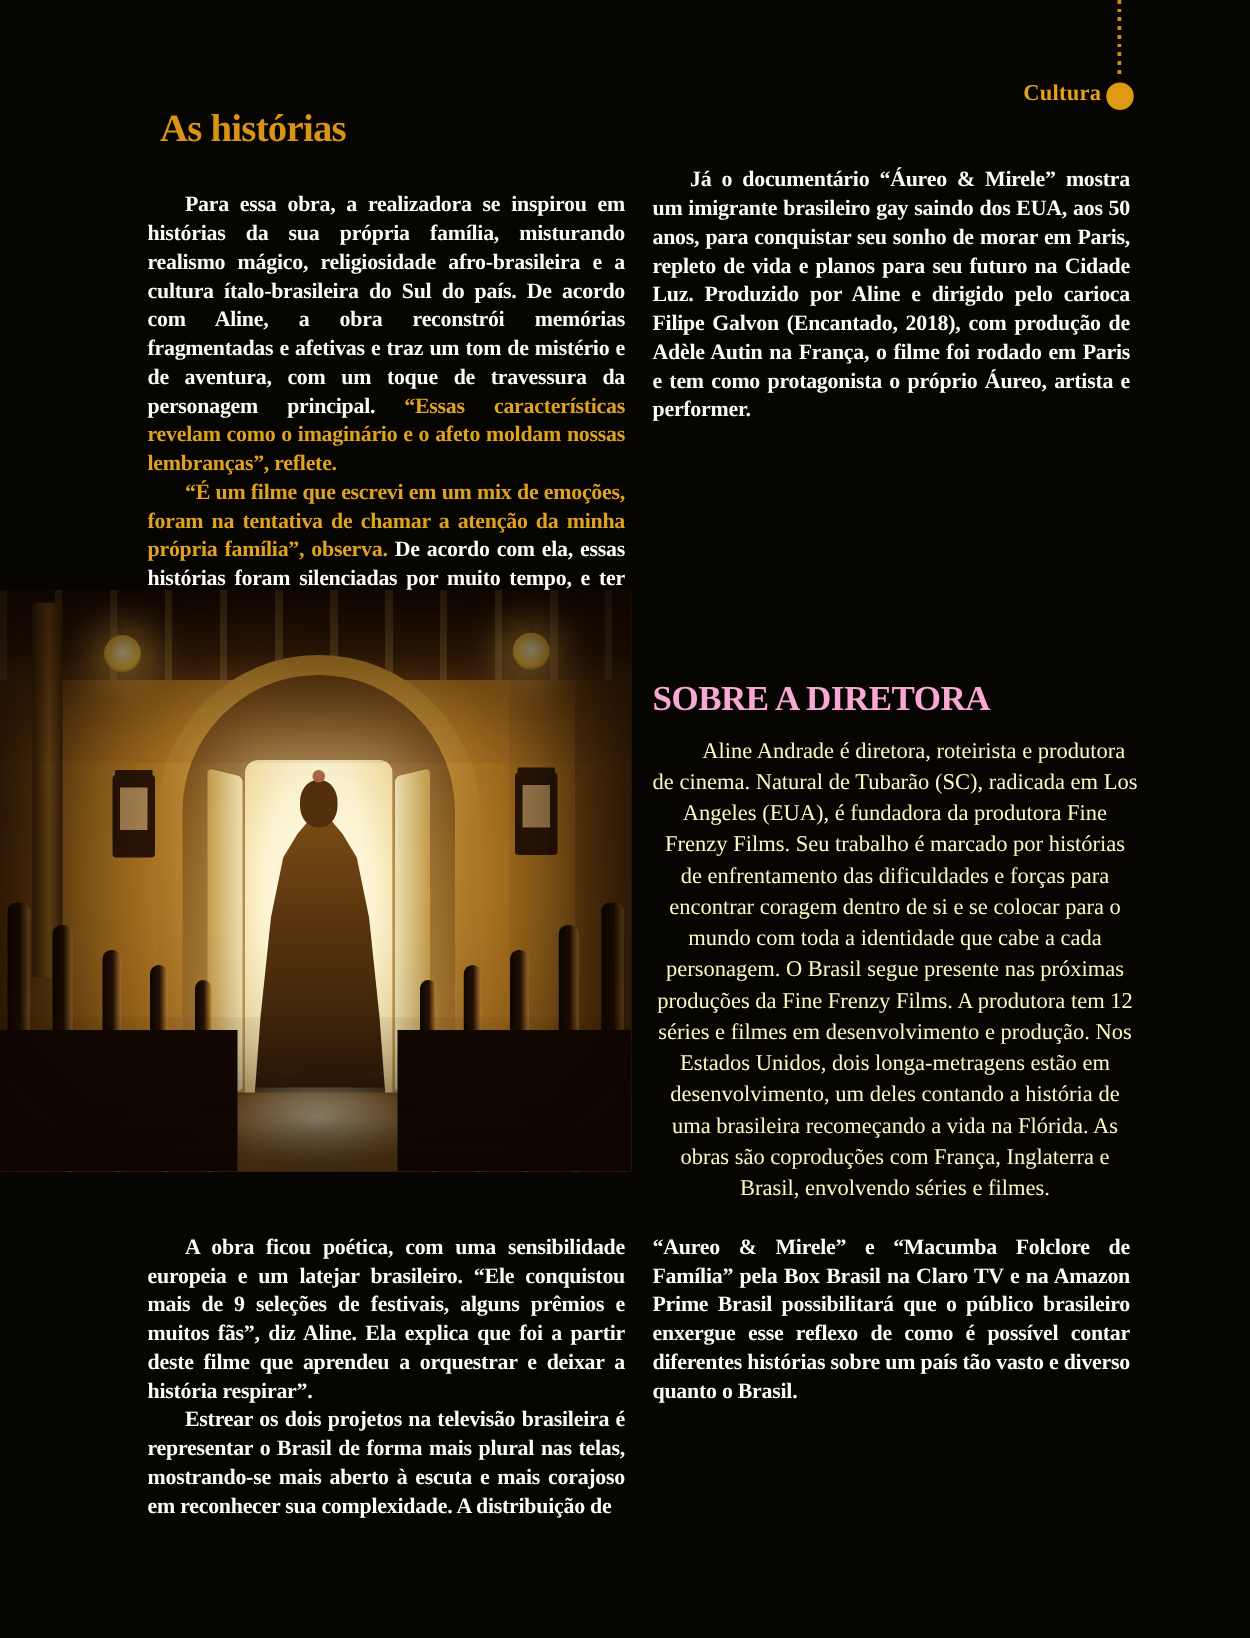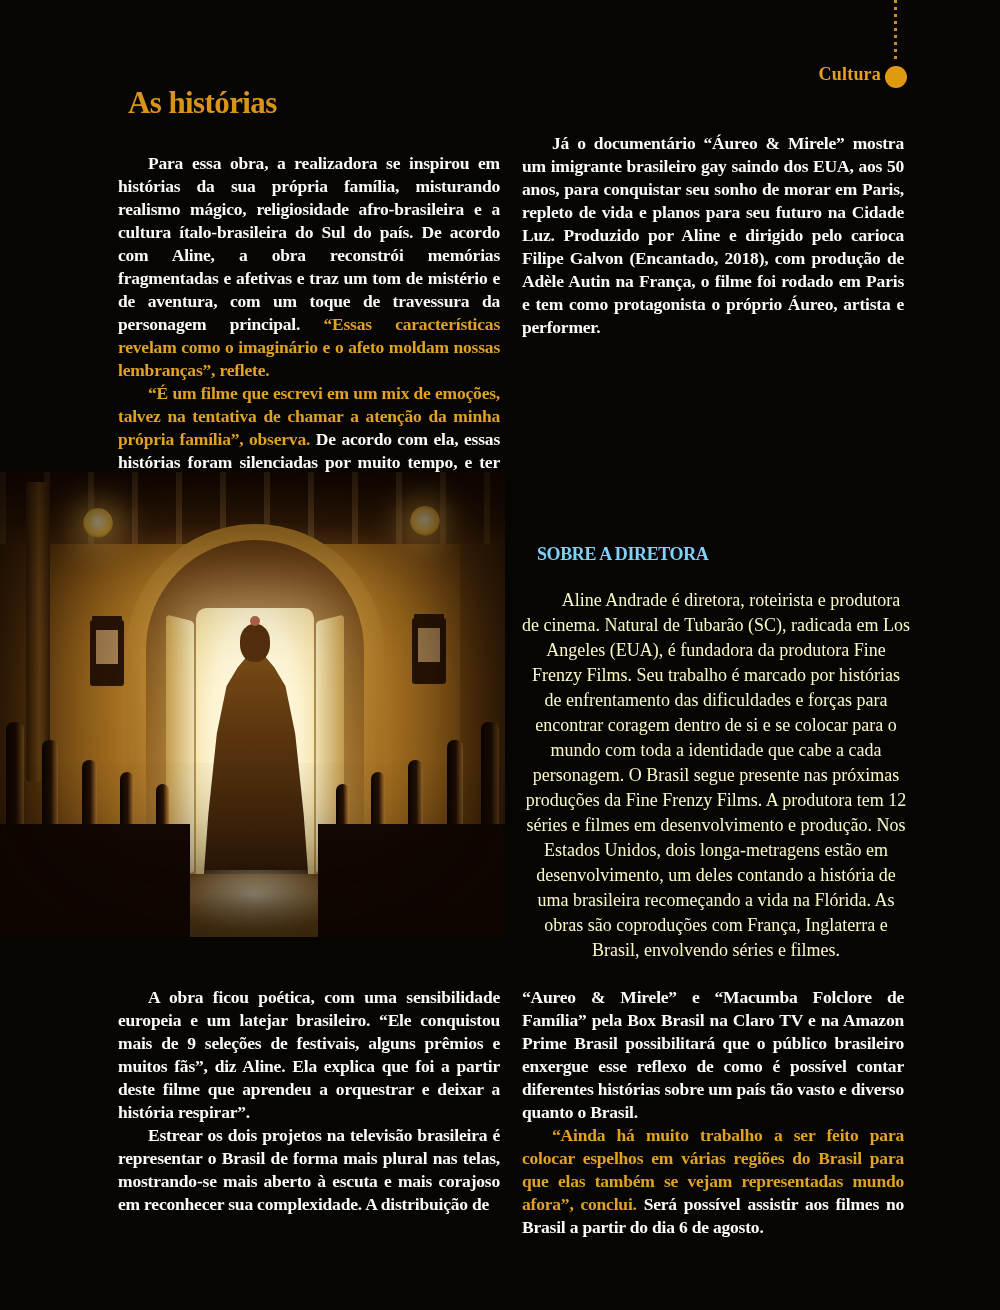--- a/index.html
+++ b/index.html
@@ -23,23 +23,22 @@
     color:#e6a01c; font-size:18px; font-weight:700; letter-spacing:0.2px;
   }
 
   
   .h-script {
     position:absolute; color:#d99417; font-size:31px; font-weight:700;
     letter-spacing:-0.6px;
     margin-left:10px;
   }
   .h-caps {
-    position:absolute; color:#7dd3fc; font-size:18px; font-weight:700;
+    position:absolute; color:#f9a8d4; font-size:28px; font-weight:700;
     letter-spacing:-0.4px;
-    margin-left:15px;
   }
 
   
   .col { position:absolute; width:382px; }
   .body-text p {
     margin:0; color:#fbfbfa; font-size:17.5px; font-weight:700;
     line-height:23px; text-align:justify; letter-spacing:-0.2px;
   }
   .indent { text-indent:30px; }
   .orange { color:#e0a21f; }
@@ -145,21 +144,21 @@
 <div class="page">
 
   <div class="dotted-line"></div>
   <div class="cultura-dot"></div>
   <div class="cultura-label">Cultura</div>
 
   <div class="h-script" style="left:118px; top:85px;">As histórias</div>
 
   <div class="col body-text" style="left:118px; top:132px;margin-top:20px;">
     <p class="indent"><span>Para essa obra, a realizadora se inspirou em histórias da sua própria família, misturando realismo mágico, religiosidade afro-brasileira e a cultura ítalo-brasileira do Sul do país. De acordo com Aline, a obra reconstrói memórias fragmentadas e afetivas e traz um tom de mistério e de aventura, com um toque de travessura da personagem principal. </span><span class="orange">“Essas características revelam como o imaginário e o afeto moldam nossas lembranças”, reflete.</span></p>
-    <p class="indent"><span class="orange">“É um filme que escrevi em um mix de emoções, talvez na tentativa de chamar a atenção da minha própria família”, observa. </span><span>De acordo com ela, essas histórias foram silenciadas por muito tempo, e ter dado voz a algumas dessas personagens foi como</span></p>
+    <p class="indent"><span class="orange">“É um filme que escrevi em um mix de emoções, foram na tentativa de chamar a atenção da minha própria família”, observa. </span><span>De acordo com ela, essas histórias foram silenciadas por muito tempo, e ter dado voz a algumas dessas personagens foi como</span></p>
   </div>
 
   <div class="col body-text" style="left:522px; top:132px;">
     <p class="indent">Já o documentário “Áureo &amp; Mirele” mostra um imigrante brasileiro gay saindo dos EUA, aos 50 anos, para conquistar seu sonho de morar em Paris, repleto de vida e planos para seu futuro na Cidade Luz. Produzido por Aline e dirigido pelo carioca Filipe Galvon (Encantado, 2018), com produção de Adèle Autin na França, o filme foi rodado em Paris e tem como protagonista o próprio Áureo, artista e performer.</p>
   </div>
 
   <div class="photo">
     <div class="ph-backwall"></div>
     <div class="ph-ceiling"></div>
     <div class="ph-pillar" style="left:26px;"></div>
@@ -211,16 +210,15 @@
   </div>
 
 
   <div class="col body-text" style="left:118px; top:986px;">
     <p class="indent">A obra ficou poética, com uma sensibilidade europeia e um latejar brasileiro. “Ele conquistou mais de 9 seleções de festivais, alguns prêmios e muitos fãs”, diz Aline. Ela explica que foi a partir deste filme que aprendeu a orquestrar e deixar a história respirar”.</p>
     <p class="indent">Estrear os dois projetos na televisão brasileira é representar o Brasil de forma mais plural nas telas, mostrando-se mais aberto à escuta e mais corajoso em reconhecer sua complexidade. A distribuição de</p>
   </div>
 
   <div class="col body-text" style="left:522px; top:986px;">
     <p>“Aureo &amp; Mirele” e “Macumba Folclore de Família” pela Box Brasil na Claro TV e na Amazon Prime Brasil possibilitará que o público brasileiro enxergue esse reflexo de como é possível contar diferentes histórias sobre um país tão vasto e diverso quanto o Brasil.</p>
-    <p class="indent"><span class="orange">“Ainda há muito trabalho a ser feito para colocar espelhos em várias regiões do Brasil para que elas também se vejam representadas mundo afora”, conclui. </span><span>Será possível assistir aos filmes no Brasil a partir do dia 6 de agosto.</span></p>
   </div>
 
 </div>
 
 </body></html>

